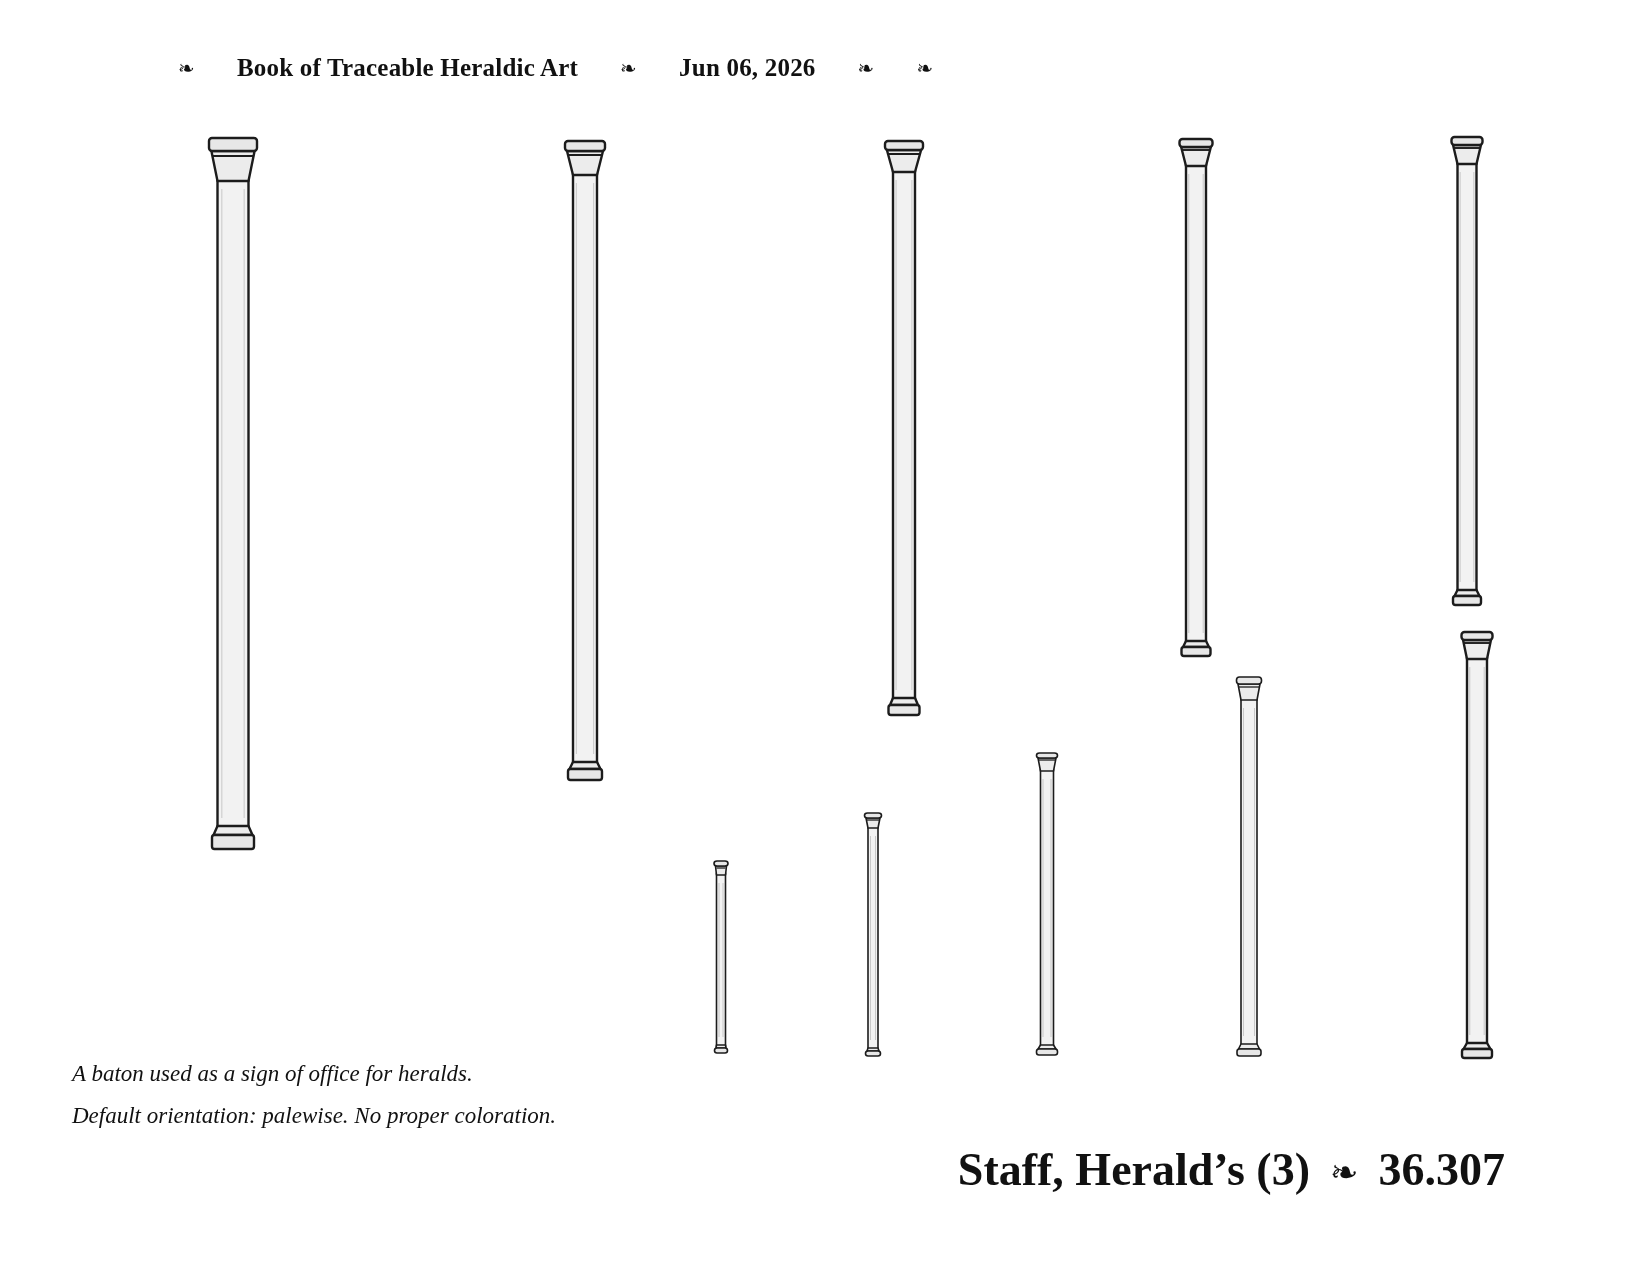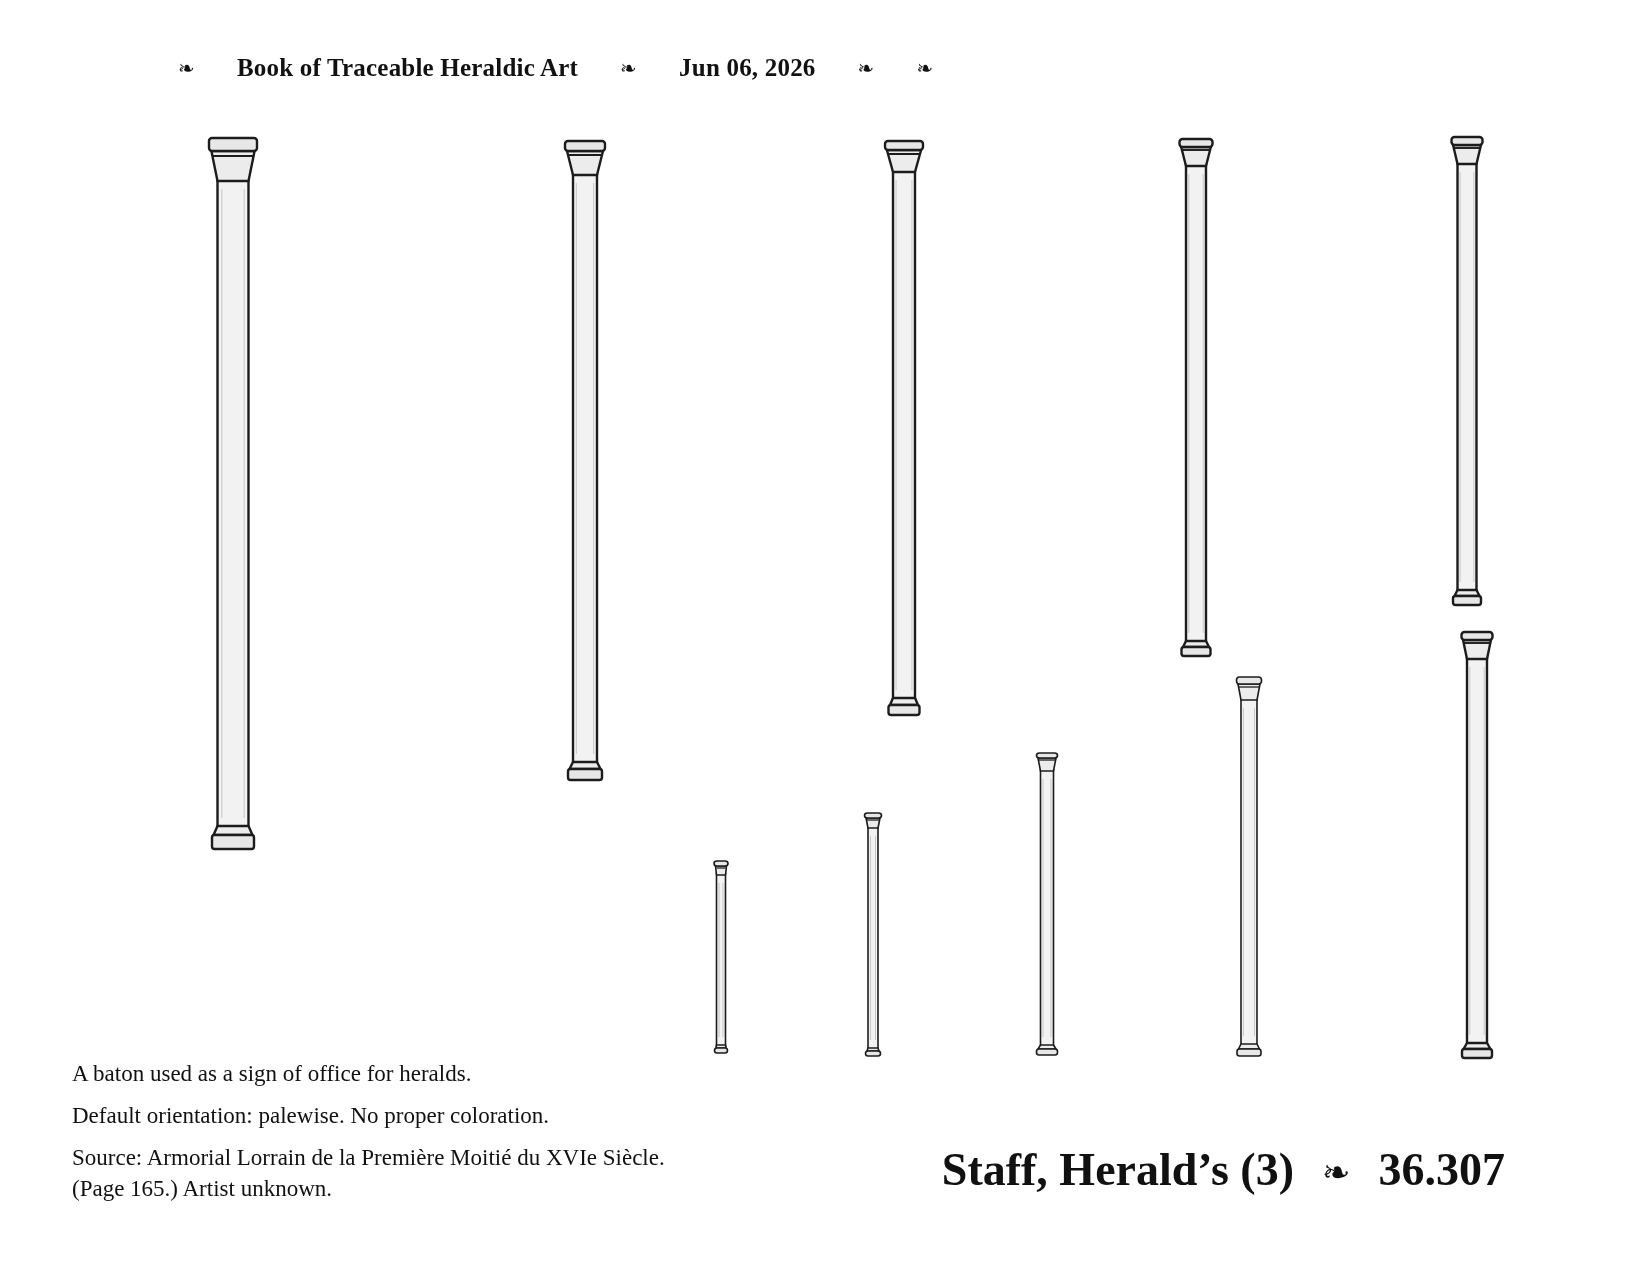--- a/index.html
+++ b/index.html
@@ -34,37 +34,37 @@
     font-weight: 400;
     position: relative;
     top: -1px;
   }
   .desc-line {
     position: absolute;
     left: 72px;
     font-size: 23px;
     white-space: nowrap;
   }
-  .desc-line-1 { top: 1061px; }
-  .desc-line-2 { top: 1103px; }
+  .desc-line-1 { top: 1061px; font-style: italic; }
+  .desc-line-2 { top: 1103px; font-style: italic; }
   .source-block {
     position: absolute;
     left: 72px;
     top: 1142px;
     font-size: 23px;
     line-height: 31px;
     white-space: pre-line;
   }
   .plate-title {
     position: absolute;
     top: 1143px;
     right: 145px;
     display: flex;
     align-items: center;
-    gap: 28px;
+    gap: 20px;
     font-size: 46px;
     font-weight: 700;
     white-space: nowrap;
   }
   .plate-title .fleuron {
     font-size: 34px;
     top: 2px;
   }
 </style>
 </head>
@@ -179,22 +179,20 @@
     <span class="fleuron">❧</span>
     <span>Book of Traceable Heraldic Art</span>
     <span class="fleuron">❧</span>
     <span>Jun 06, 2026</span>
     <span class="fleuron">❧</span>
     <span class="fleuron">❧</span>
   </div>
 
   <div class="desc-line desc-line-1">A baton used as a sign of office for heralds.</div>
   <div class="desc-line desc-line-2">Default orientation: palewise. No proper coloration.</div>
-  <div class="source-block">Source: Armorial Lorrain de la Première Moitié du XVIe Siècle.
-(Page 165.) Artist unknown.</div>
 
   <div class="plate-title">
     <span>Staff, Herald’s (3)</span>
     <span class="fleuron">❧</span>
     <span>36.307</span>
   </div>
 
 </div>
 
 </body></html>

